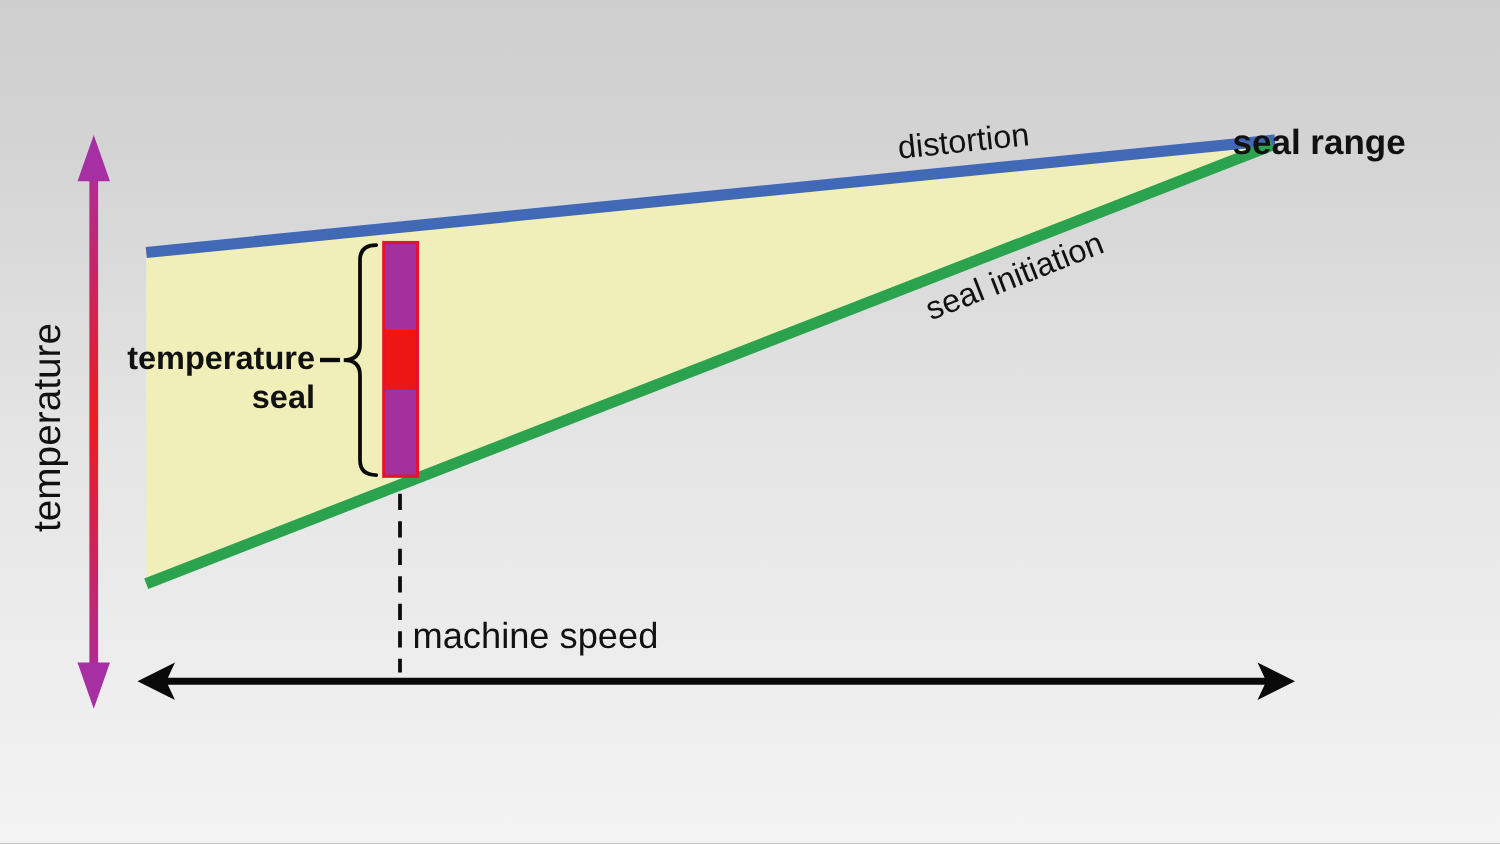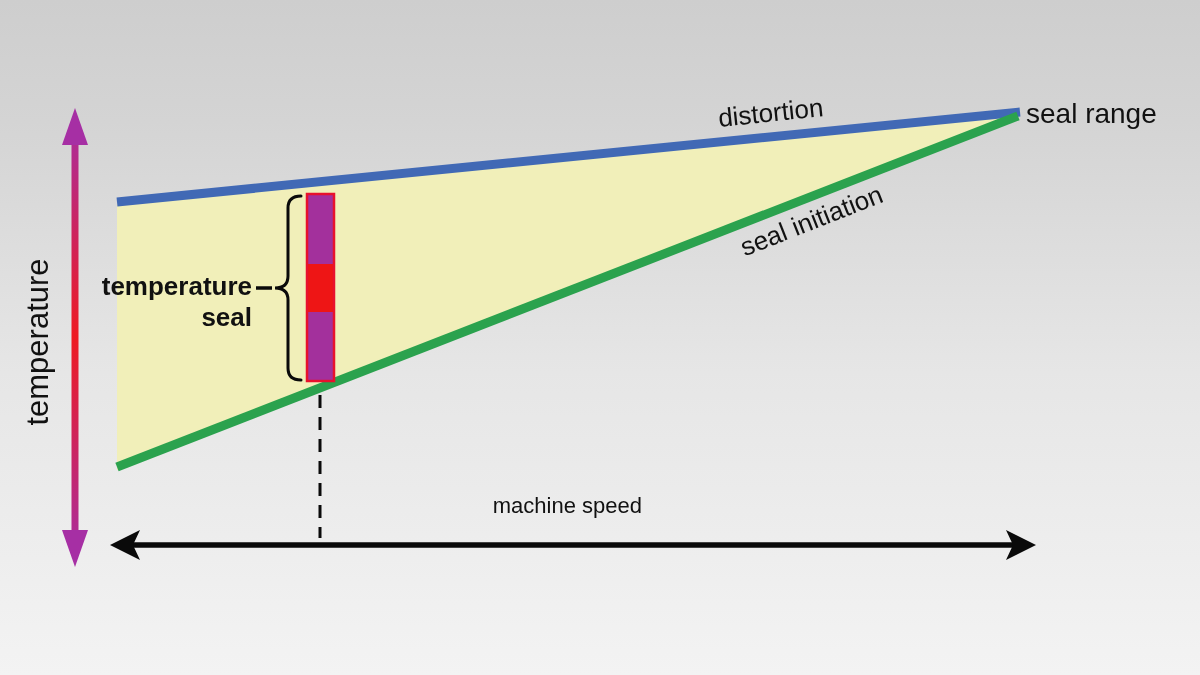--- a/index.html
+++ b/index.html
@@ -26,26 +26,26 @@
   }
   .lbl-distortion {
     left: 718px; top: 97px; width: 116px;
     font-size: 26px; transform: rotate(-6deg);
   }
   .lbl-seal-initiation {
     left: 736px; top: 203px; width: 164px;
     font-size: 26px; transform: rotate(-21.5deg);
   }
   .lbl-seal-range {
-    left: 1026px; top: 98px;
-    font-size: 28px; font-weight: normal;
+    left: 986px; top: 98px;
+    font-size: 28px; font-weight: bold;
   }
   .lbl-machine-speed {
     left: 330px; top: 493px; width: 312px;
-    text-align: right; font-size: 22px;
+    text-align: left; font-size: 29px;
   }
 </style>
 </head>
 <body>
 
 <div class="canvas">
 
   <svg width="1200" height="675" viewBox="0 0 1200 675">
     <defs>
       <linearGradient id="tempGrad" x1="0" y1="110" x2="0" y2="565" gradientUnits="userSpaceOnUse">

